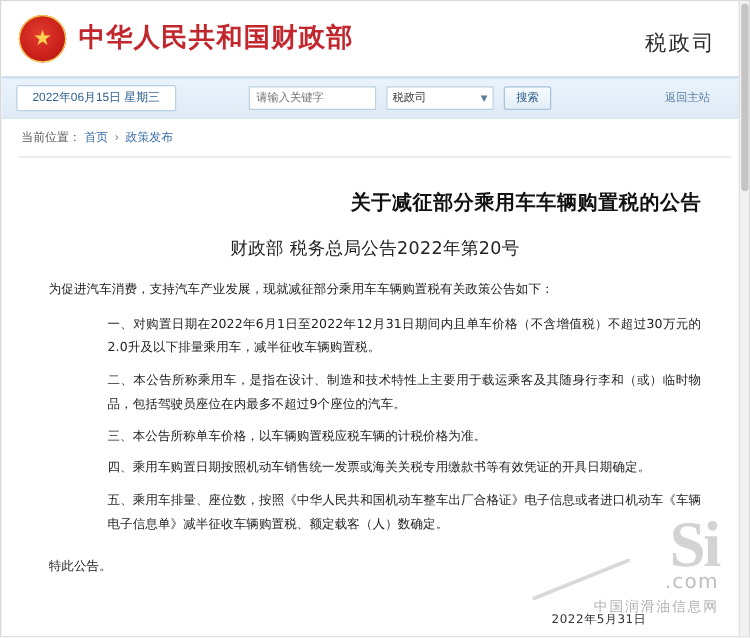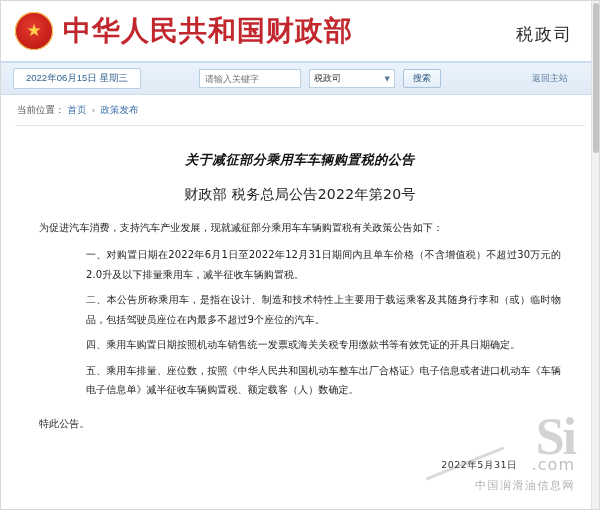--- a/index.html
+++ b/index.html
@@ -47,21 +47,21 @@
     left: 0; right: 0; top: 50%;
     transform: translateY(-54%);
     text-align: center;
     color: #ffd24d;
     font-size: 17px;
     line-height: 1;
   }
   .titles { display: flex; flex-direction: column; justify-content: center; }
   .title-cn {
     font-family: "DejaVu Sans", sans-serif;
-    font-size: 28px;
+    font-size: 21px;
     font-weight: bold;
     color: #c1272d;
     letter-spacing: 1px;
     line-height: 1.1;
   }
   .title-en {
     font-size: 8.5px;
     color: #8a6a2a;
     letter-spacing: 0.2px;
     margin-top: 3px;
@@ -166,28 +166,27 @@
     background: #e2e2e2;
     margin: 2px 14px 0 14px;
   }
 
   
   .doc {
     padding: 10px 38px 0 38px;
     font-family: "DejaVu Sans", sans-serif;
   }
   .doc-title {
-    text-align: center;
-    font-size: 13px;
+    text-align: right;
+    font-size: 16px;
     font-weight: bold;
     color: #111;
     letter-spacing: 0.5px;
     margin: 14px 0 2px 0;
     line-height: 1.5;
-    font-style: italic;
   }
   .doc-sub {
     text-align: center;
     font-size: 14px;
     color: #222;
     margin: 16px 0 14px 0;
     letter-spacing: 0.3px;
   }
   .para {
     font-size: 10px;
@@ -304,20 +303,21 @@
   </div>
   <div class="hr"></div>
 
   <div class="doc">
     <div class="doc-title">关于减征部分乘用车车辆购置税的公告</div>
     <div class="doc-sub">财政部  税务总局公告2022年第20号</div>
 
     <p class="para first">为促进汽车消费，支持汽车产业发展，现就减征部分乘用车车辆购置税有关政策公告如下：</p>
     <p class="para indent">一、对购置日期在2022年6月1日至2022年12月31日期间内且单车价格（不含增值税）不超过30万元的2.0升及以下排量乘用车，减半征收车辆购置税。</p>
     <p class="para indent">二、本公告所称乘用车，是指在设计、制造和技术特性上主要用于载运乘客及其随身行李和（或）临时物品，包括驾驶员座位在内最多不超过9个座位的汽车。</p>
+    <p class="para indent">三、本公告所称单车价格，以车辆购置税应税车辆的计税价格为准。</p>
     <p class="para indent">四、乘用车购置日期按照机动车销售统一发票或海关关税专用缴款书等有效凭证的开具日期确定。</p>
     <p class="para indent">五、乘用车排量、座位数，按照《中华人民共和国机动车整车出厂合格证》电子信息或者进口机动车《车辆电子信息单》减半征收车辆购置税、额定载客（人）数确定。</p>
 
     <p class="para closing">特此公告。</p>
 
     <div class="signature">2022年5月31日</div>
   </div>
 
   <div class="wm-slash"></div>
   <div class="wm">

